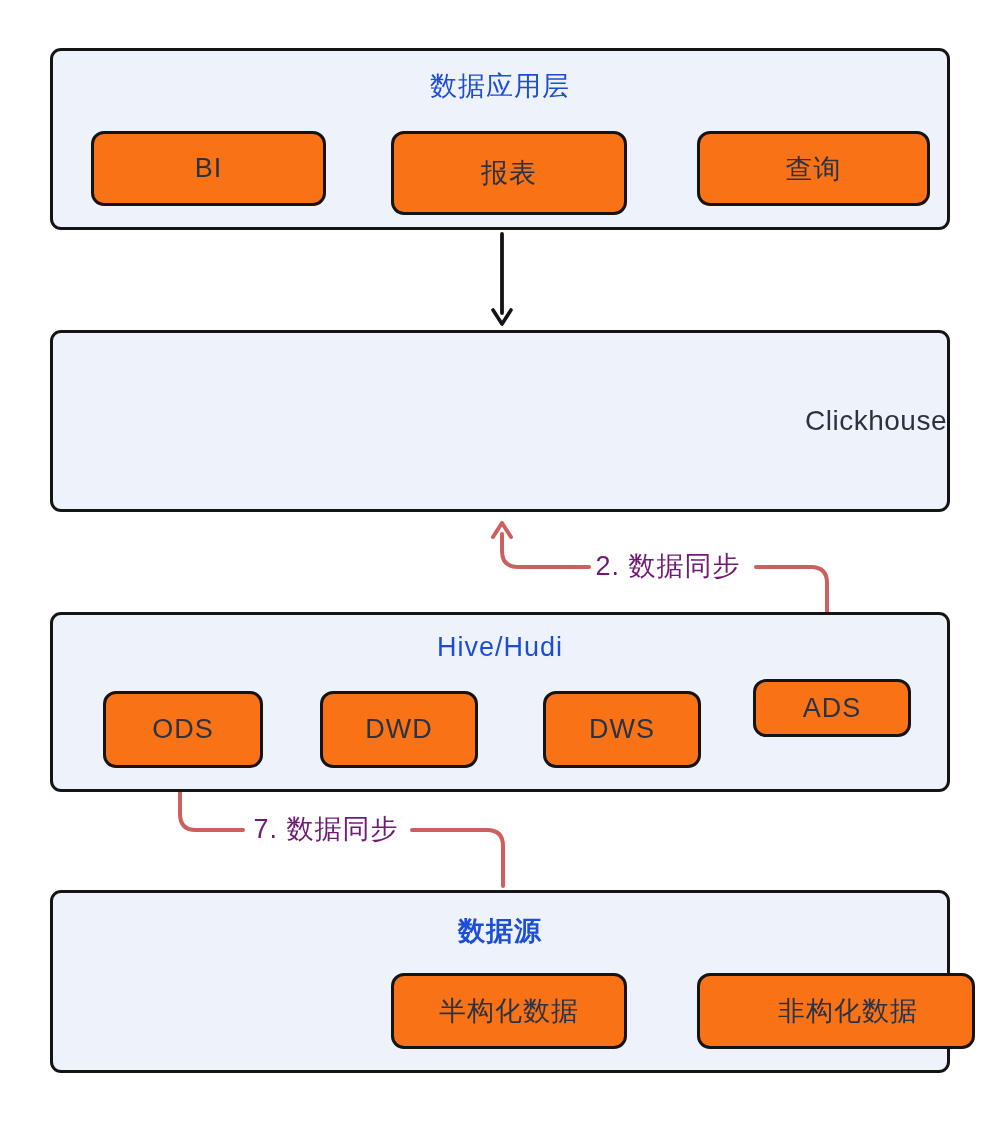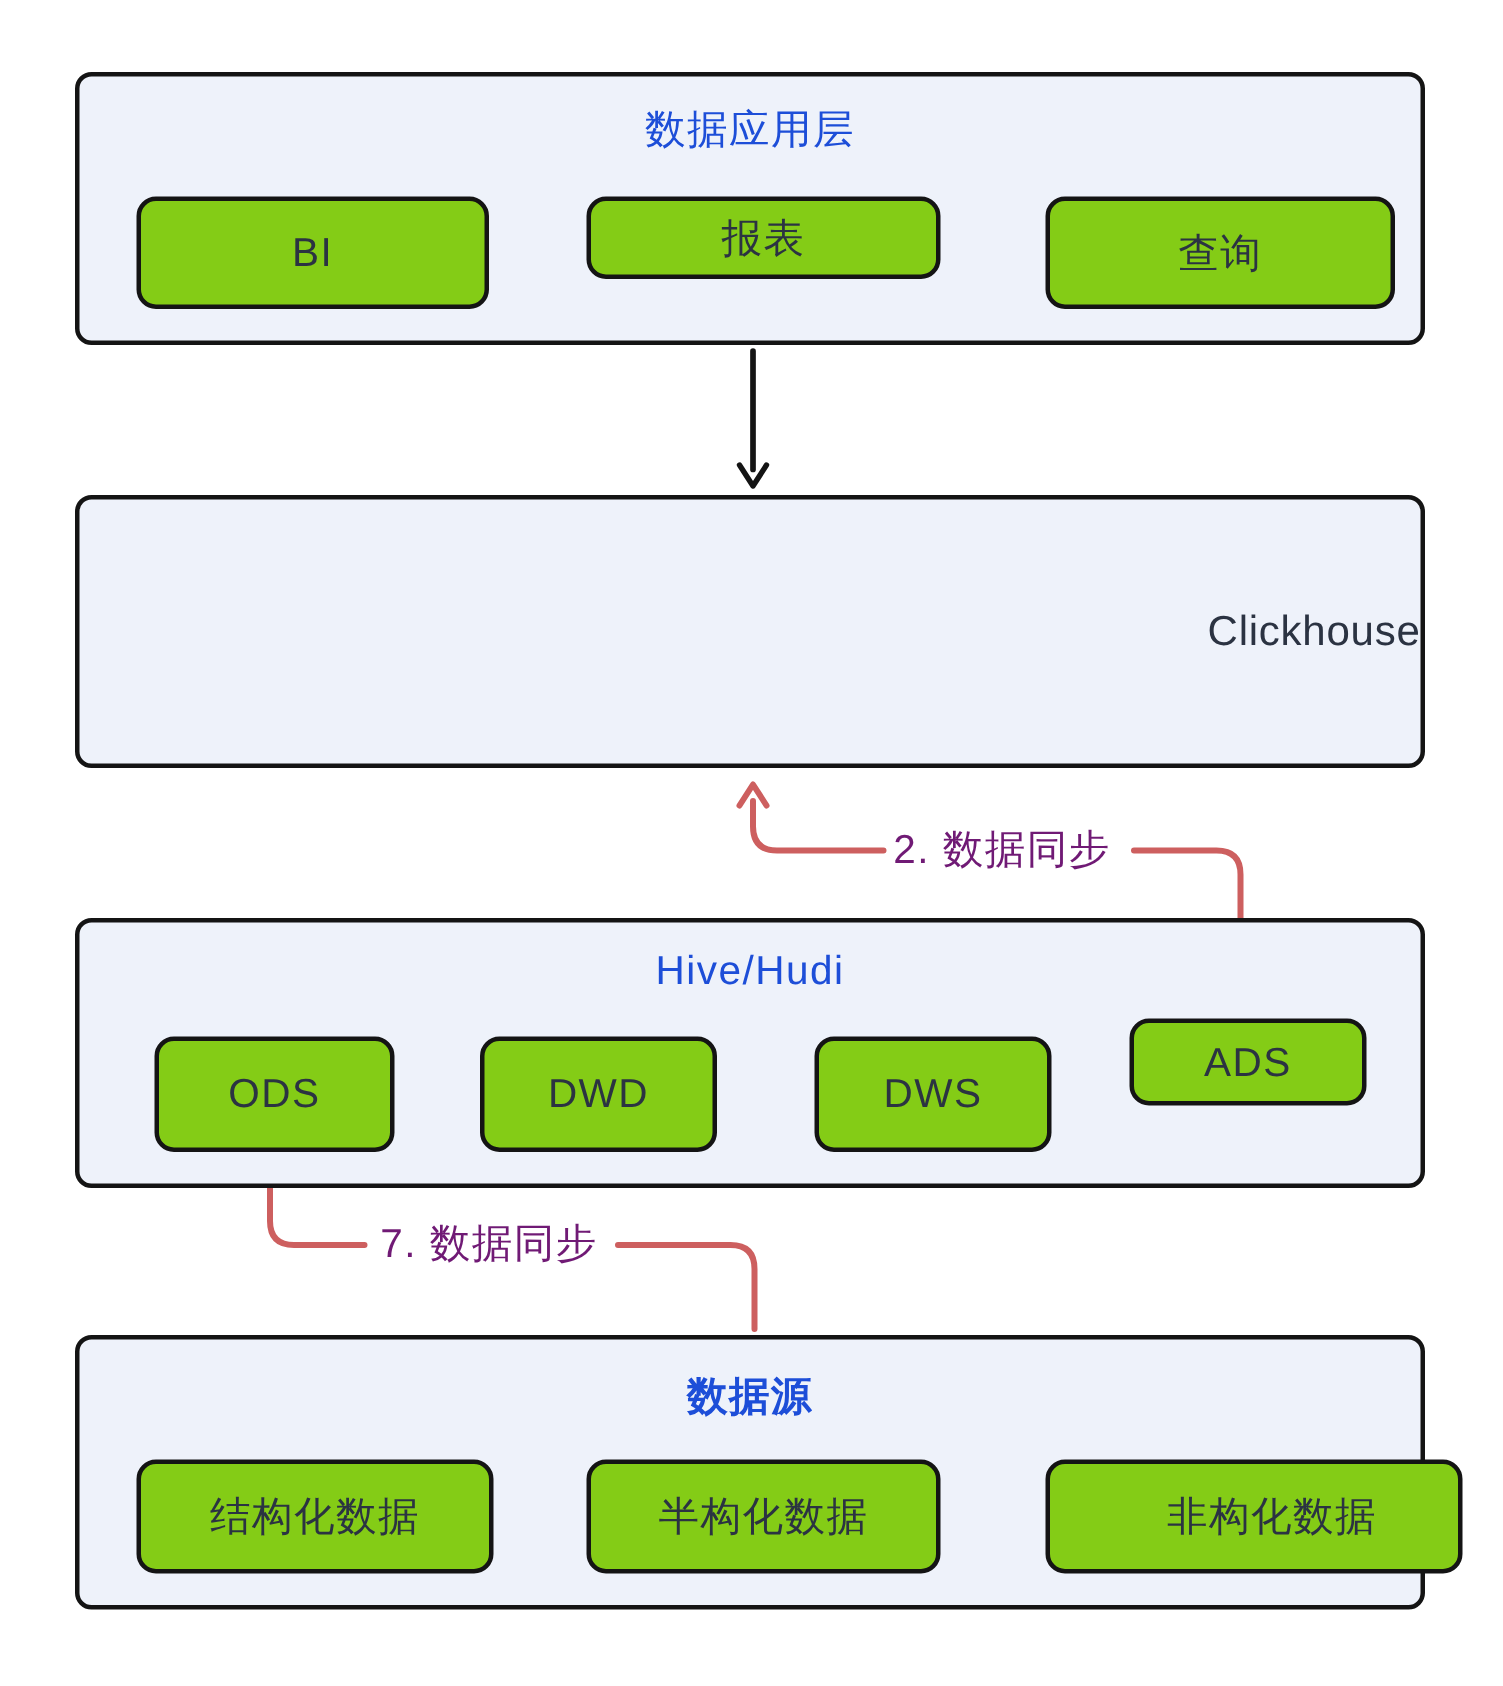--- a/index.html
+++ b/index.html
@@ -35,21 +35,21 @@
     position: absolute;
     left: 0; right: 0;
     top: 17px;
     text-align: center;
     font-size: 27px;
     color: #1d4ed8;
     letter-spacing: 1px;
   }
   .chip {
     position: absolute;
-    background: #84cc16;
+    background: #f97316;
     border: 3.2px solid #141414;
     border-radius: 13px;
     box-sizing: border-box;
     display: flex;
     align-items: center;
     justify-content: center;
     font-size: 27px;
     color: #2b3342;
     letter-spacing: 1px;
   }
@@ -94,39 +94,38 @@
     <path d="M 827 684 L 827 583 Q 827 567 811 567 L 756 567" fill="none" stroke="#cd5f5f" stroke-width="4" stroke-linecap="round"></path>
     <path d="M 589 567 L 518 567 Q 502 567 502 551 L 502 534" fill="none" stroke="#cd5f5f" stroke-width="4" stroke-linecap="round" marker-end="url(#ah-red)"></path>
 
     <path d="M 503 886 L 503 846 Q 503 830 487 830 L 412 830" fill="none" stroke="#cd5f5f" stroke-width="4" stroke-linecap="round"></path>
     <path d="M 243 830 L 196 830 Q 180 830 180 814 L 180 783" fill="none" stroke="#cd5f5f" stroke-width="4" stroke-linecap="round" marker-end="url(#ah-red)"></path>
   </svg>
 
   <section class="layer" style="top:48px;height:182px;">
     <div class="layer-title">数据应用层</div>
     <div class="chip" style="left:38px;top:80px;width:235px;height:75px;">BI</div>
-    <div class="chip" style="left:338px;top:80px;width:236px;height:55px;">报表</div>
+    <div class="chip" style="left:338px;top:80px;width:236px;height:84px;">报表</div>
     <div class="chip" style="left:644px;top:80px;width:233px;height:75px;">查询</div>
   </section>
 
   <section class="layer big-center" style="top:330px;height:182px;justify-content:flex-end;">
     <span>Clickhouse</span>
   </section>
 
   <section class="layer" style="top:612px;height:180px;">
     <div class="layer-title">Hive/Hudi</div>
     <div class="chip" style="left:50px;top:76px;width:160px;height:77px;">ODS</div>
     <div class="chip" style="left:267px;top:76px;width:158px;height:77px;">DWD</div>
     <div class="chip" style="left:490px;top:76px;width:158px;height:77px;">DWS</div>
     <div class="chip" style="left:700px;top:64px;width:158px;height:58px;">ADS</div>
   </section>
 
   <section class="layer" style="top:890px;height:183px;">
     <div class="layer-title" style="top:20px;font-weight:bold;">数据源</div>
-    <div class="chip" style="left:38px;top:80px;width:238px;height:76px;">结构化数据</div>
     <div class="chip" style="left:338px;top:80px;width:236px;height:76px;">半构化数据</div>
     <div class="chip" style="left:644px;top:80px;width:278px;height:76px;padding-left:24px;">非构化数据</div>
   </section>
 
   <span class="red-label" style="left:592px;top:551px;width:152px;">2. 数据同步</span>
   <span class="red-label" style="left:250px;top:814px;width:152px;">7. 数据同步</span>
 
 </div>
 
 </body></html>

